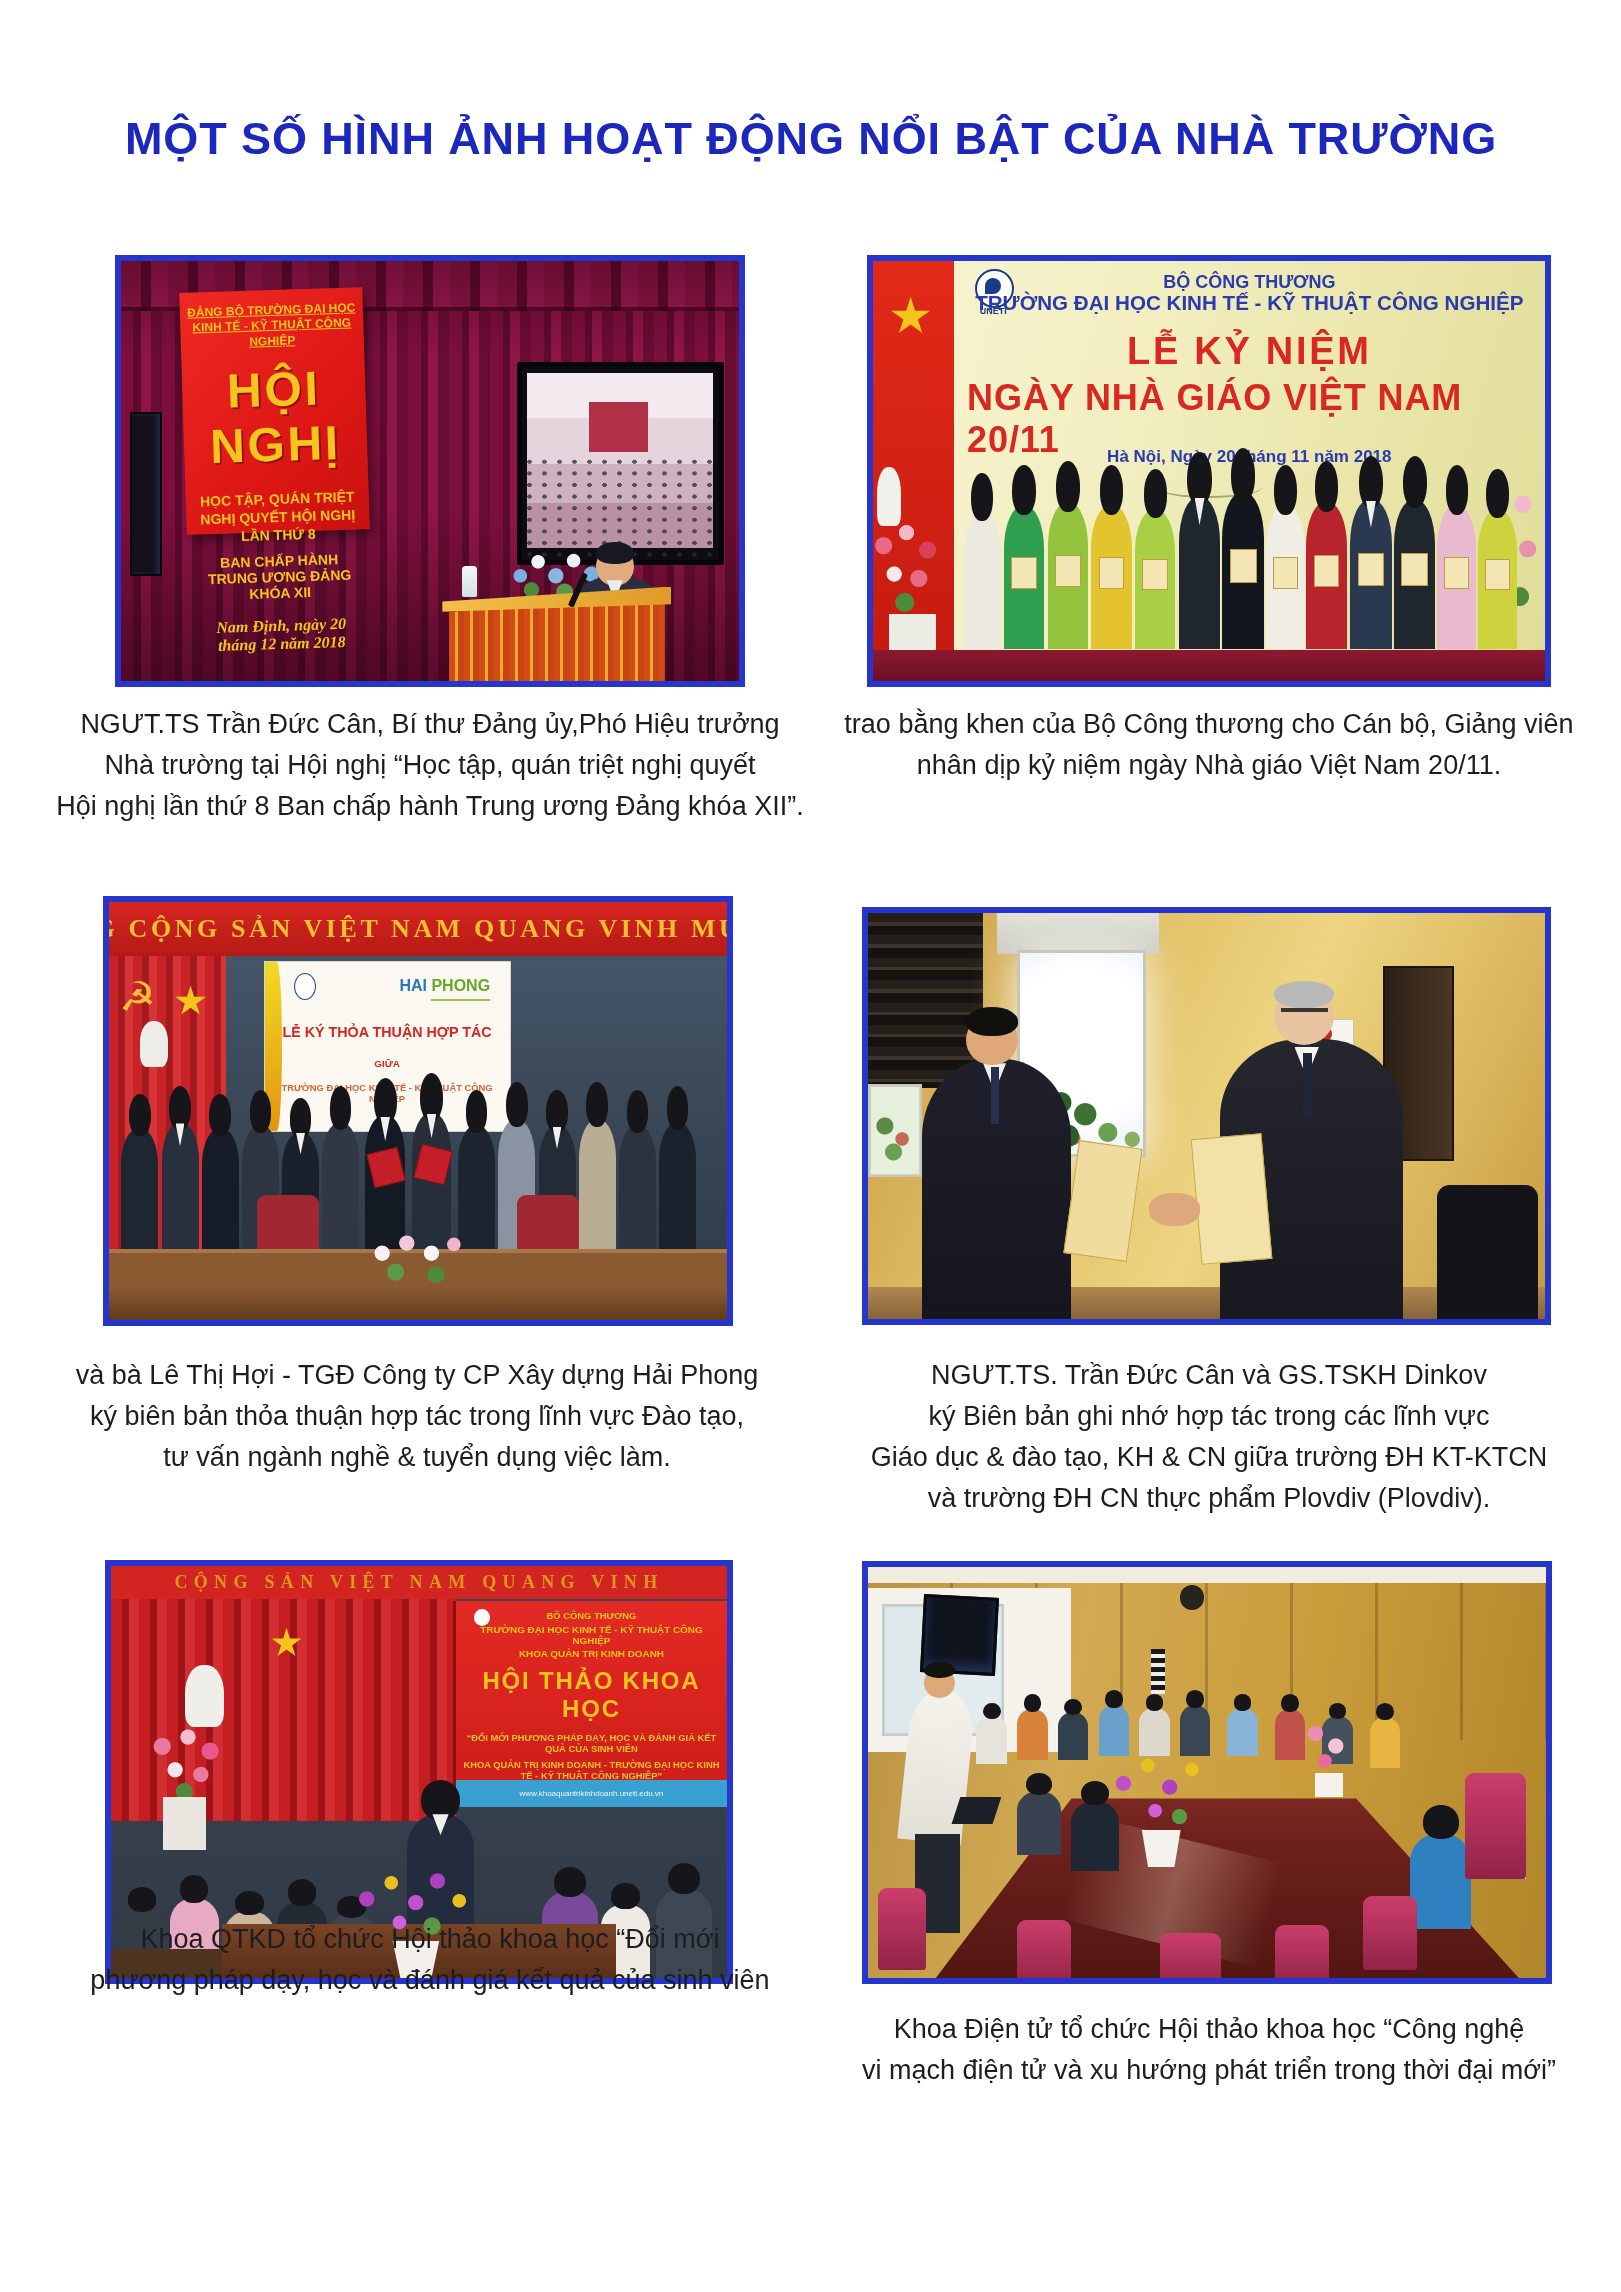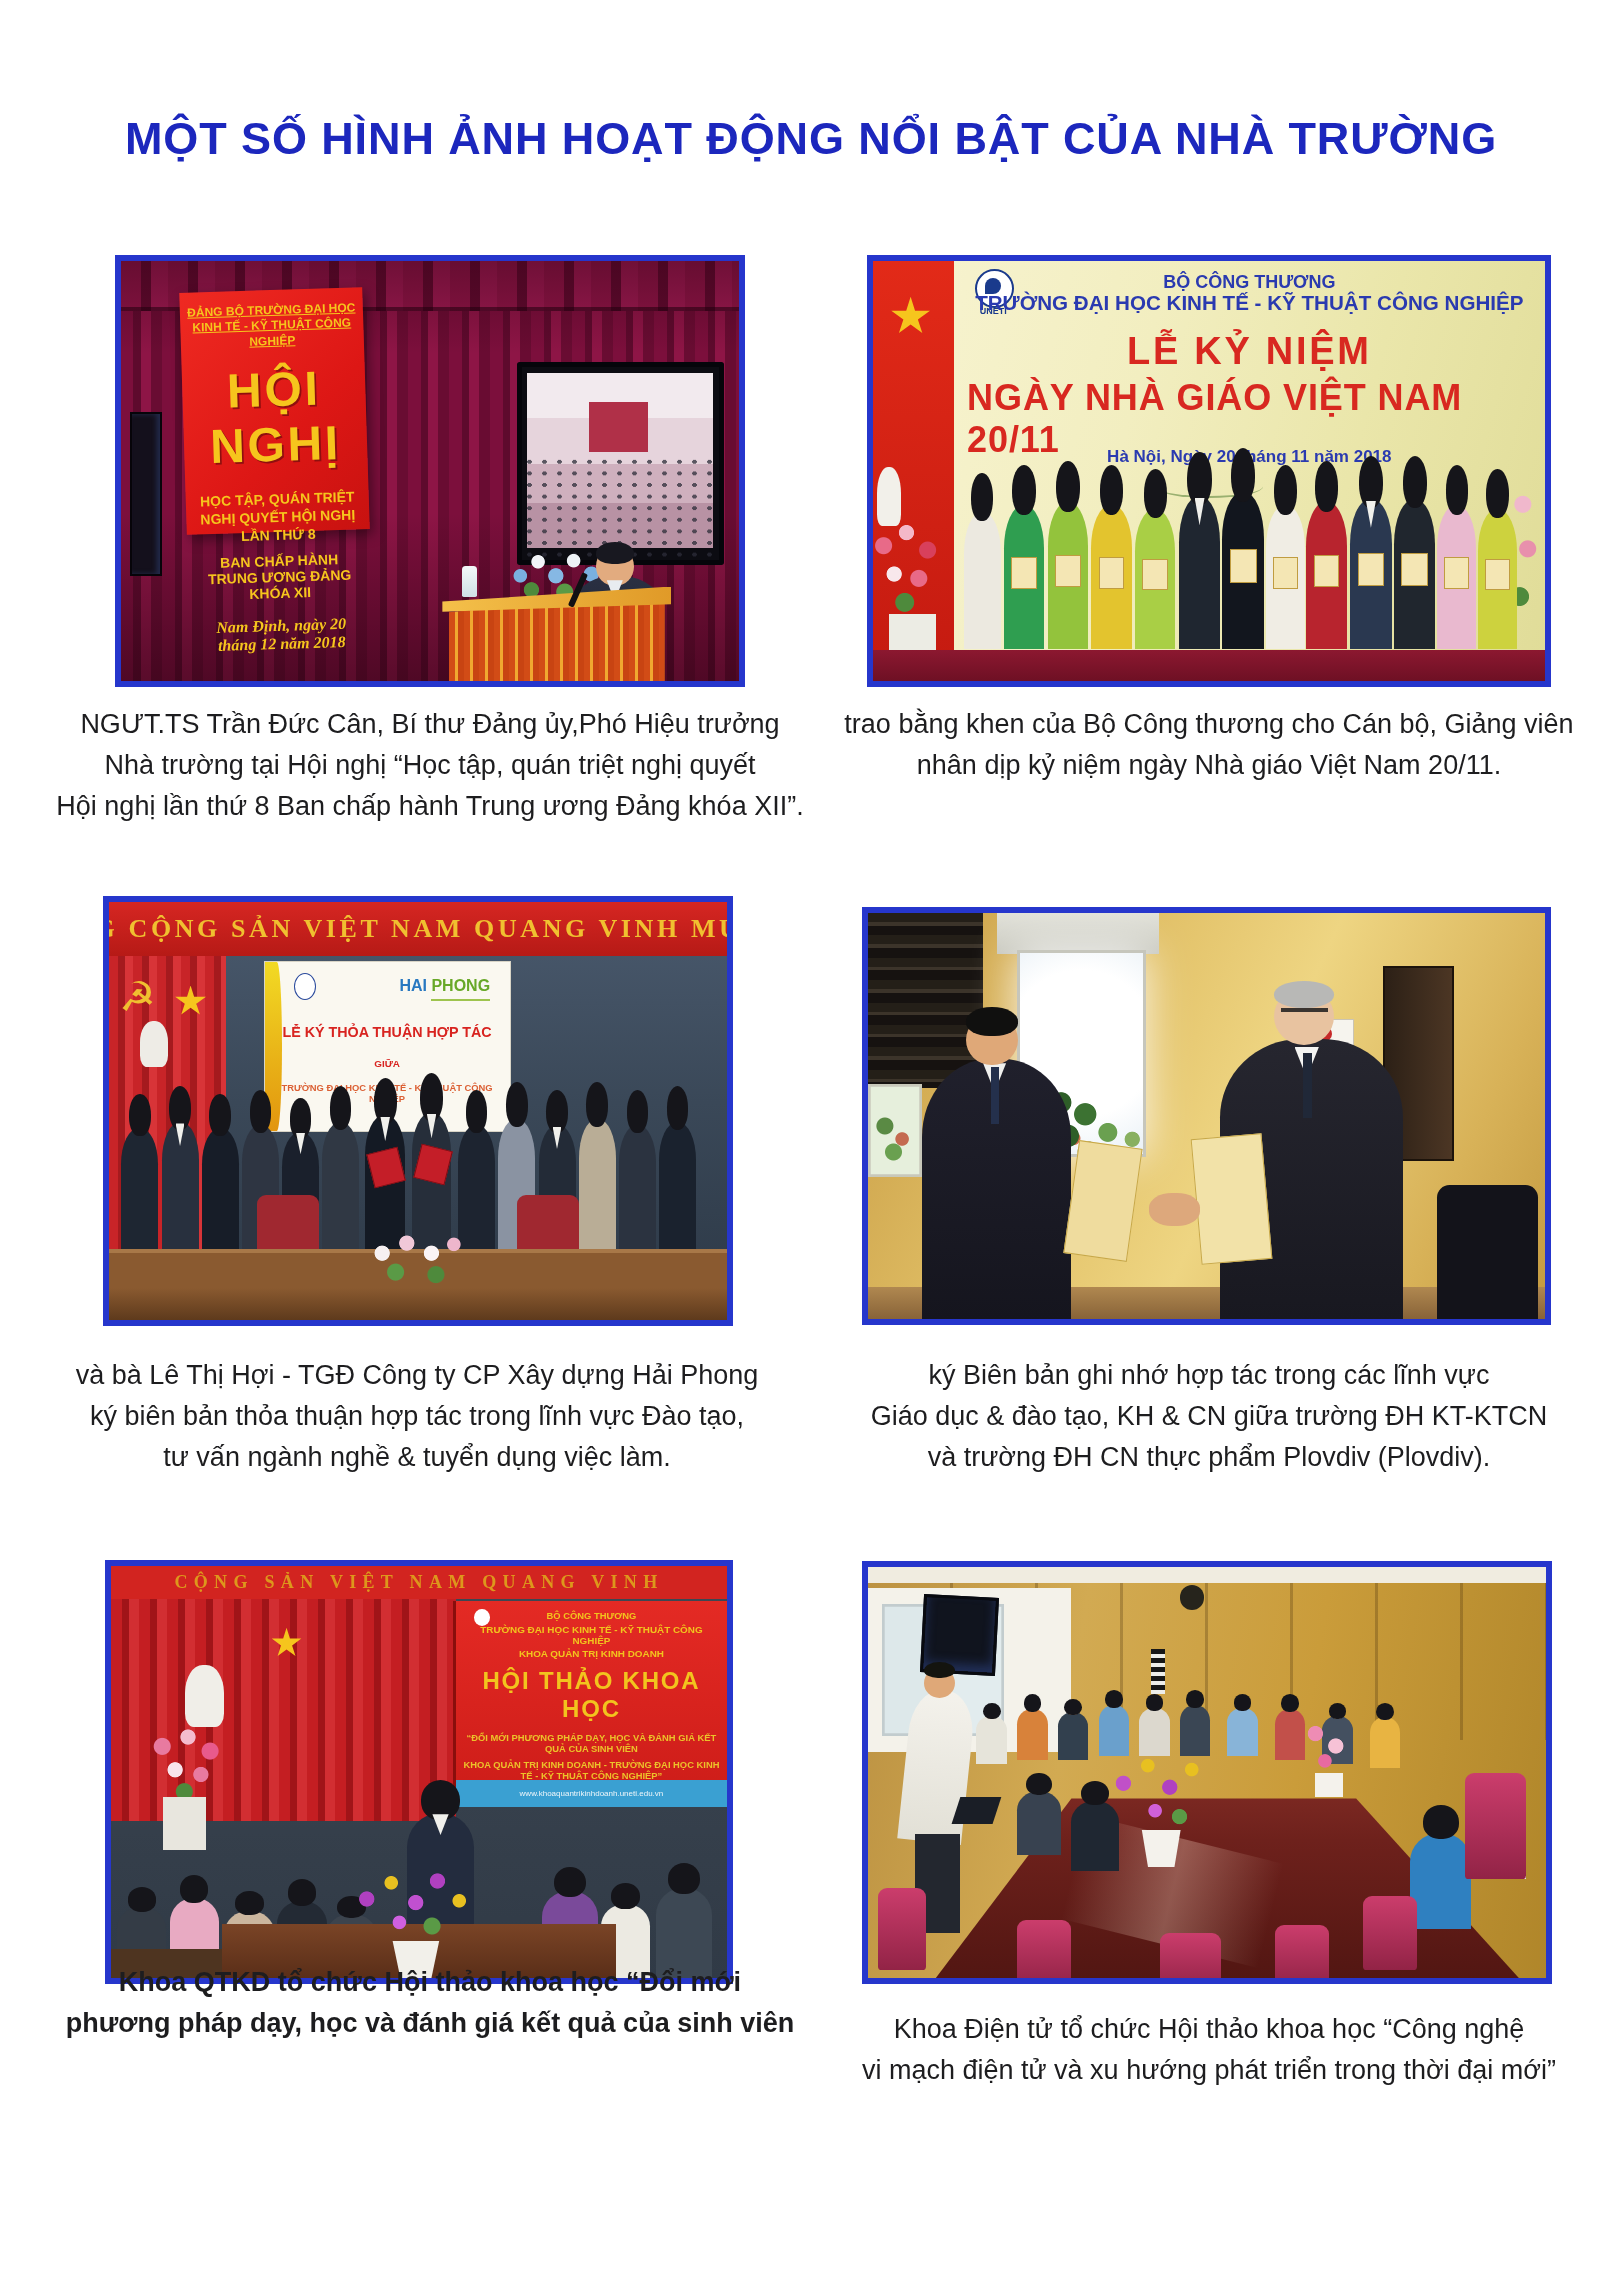--- a/index.html
+++ b/index.html
@@ -12,21 +12,21 @@
   #photo2{left:867px;top:255px;width:684px;height:432px;}
   #photo3{left:103px;top:896px;width:630px;height:430px;}
   #photo4{left:862px;top:907px;width:689px;height:418px;}
   #photo5{left:105px;top:1560px;width:628px;height:424px;}
   #photo6{left:862px;top:1561px;width:690px;height:423px;}
   .caption{position:absolute;font-size:27px;line-height:41px;color:#1d1d1f;text-align:center;}
   #cap1{left:54px;top:704px;width:752px;}
   #cap2{left:833px;top:704px;width:752px;}
   #cap3{left:41px;top:1355px;width:752px;}
   #cap4{left:833px;top:1355px;width:752px;}
-  #cap5{left:54px;top:1962px;width:752px;font-weight:bold;}
+  #cap5{left:54px;top:1919px;width:752px;}
   #cap6{left:833px;top:2009px;width:752px;}
 
   
   .p1-curtain{left:0;top:0;right:0;bottom:0;
     background:repeating-linear-gradient(90deg,#7c0f3c 0 12.5px,#5e0a2d 12.5px 19.7px,#8e1546 19.7px 30px,#690c32 30px 41px);}
   .p1-shade{left:0;top:0;right:0;bottom:0;
     background:linear-gradient(180deg,rgba(45,0,18,.40) 0%,rgba(0,0,0,0) 22%,rgba(0,0,0,0) 60%,rgba(25,0,10,.45) 100%);}
   .p1-valance{left:0;top:0;right:0;height:11%;
     background:repeating-linear-gradient(90deg,#8e1546 0 19.7px,#5e0a2d 19.7px 30px,#9c1a50 30px 47px);
     border-bottom:4.5px solid rgba(30,0,12,.55);}
@@ -745,20 +745,21 @@
 <div class="caption" id="cap2">
   <div>trao bằng khen của Bộ Công thương cho Cán bộ, Giảng viên</div>
   <div>nhân dịp kỷ niệm ngày Nhà giáo Việt Nam 20/11.</div>
 </div>
 <div class="caption" id="cap3">
   <div>và bà Lê Thị Hợi - TGĐ Công ty CP Xây dựng Hải Phong</div>
   <div>ký biên bản thỏa thuận hợp tác trong lĩnh vực Đào tạo,</div>
   <div>tư vấn ngành nghề &amp; tuyển dụng việc làm.</div>
 </div>
 <div class="caption" id="cap4">
+  <div>NGƯT.TS. Trần Đức Cân và GS.TSKH Dinkov</div>
   <div>ký Biên bản ghi nhớ hợp tác trong các lĩnh vực</div>
   <div>Giáo dục &amp; đào tạo, KH &amp; CN giữa trường ĐH KT-KTCN</div>
   <div>và trường ĐH CN thực phẩm Plovdiv (Plovdiv).</div>
 </div>
 <div class="caption" id="cap5">
   <div>Khoa QTKD tổ chức Hội thảo khoa học “Đổi mới</div>
   <div>phương pháp dạy, học và đánh giá kết quả của sinh viên</div>
 </div>
 <div class="caption" id="cap6">
   <div>Khoa Điện tử tổ chức Hội thảo khoa học “Công nghệ</div>

